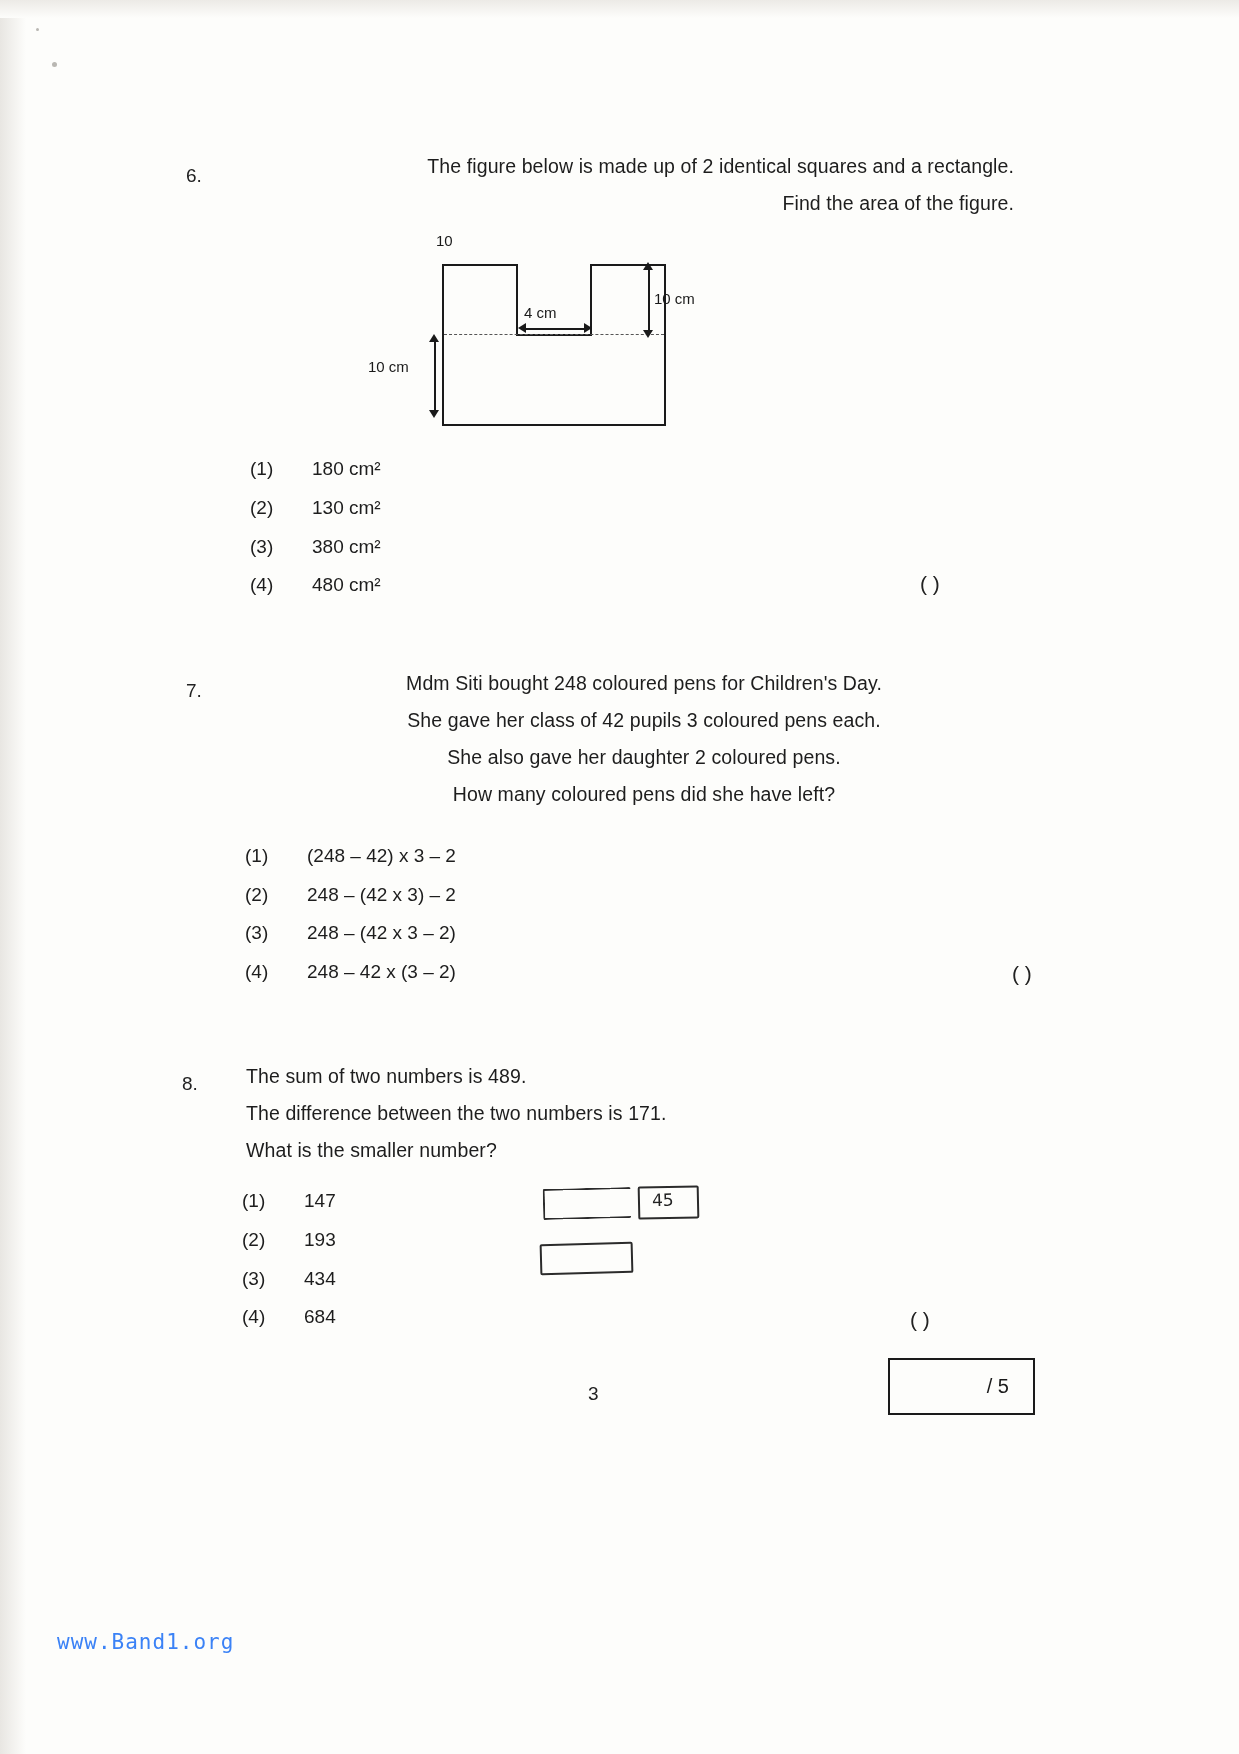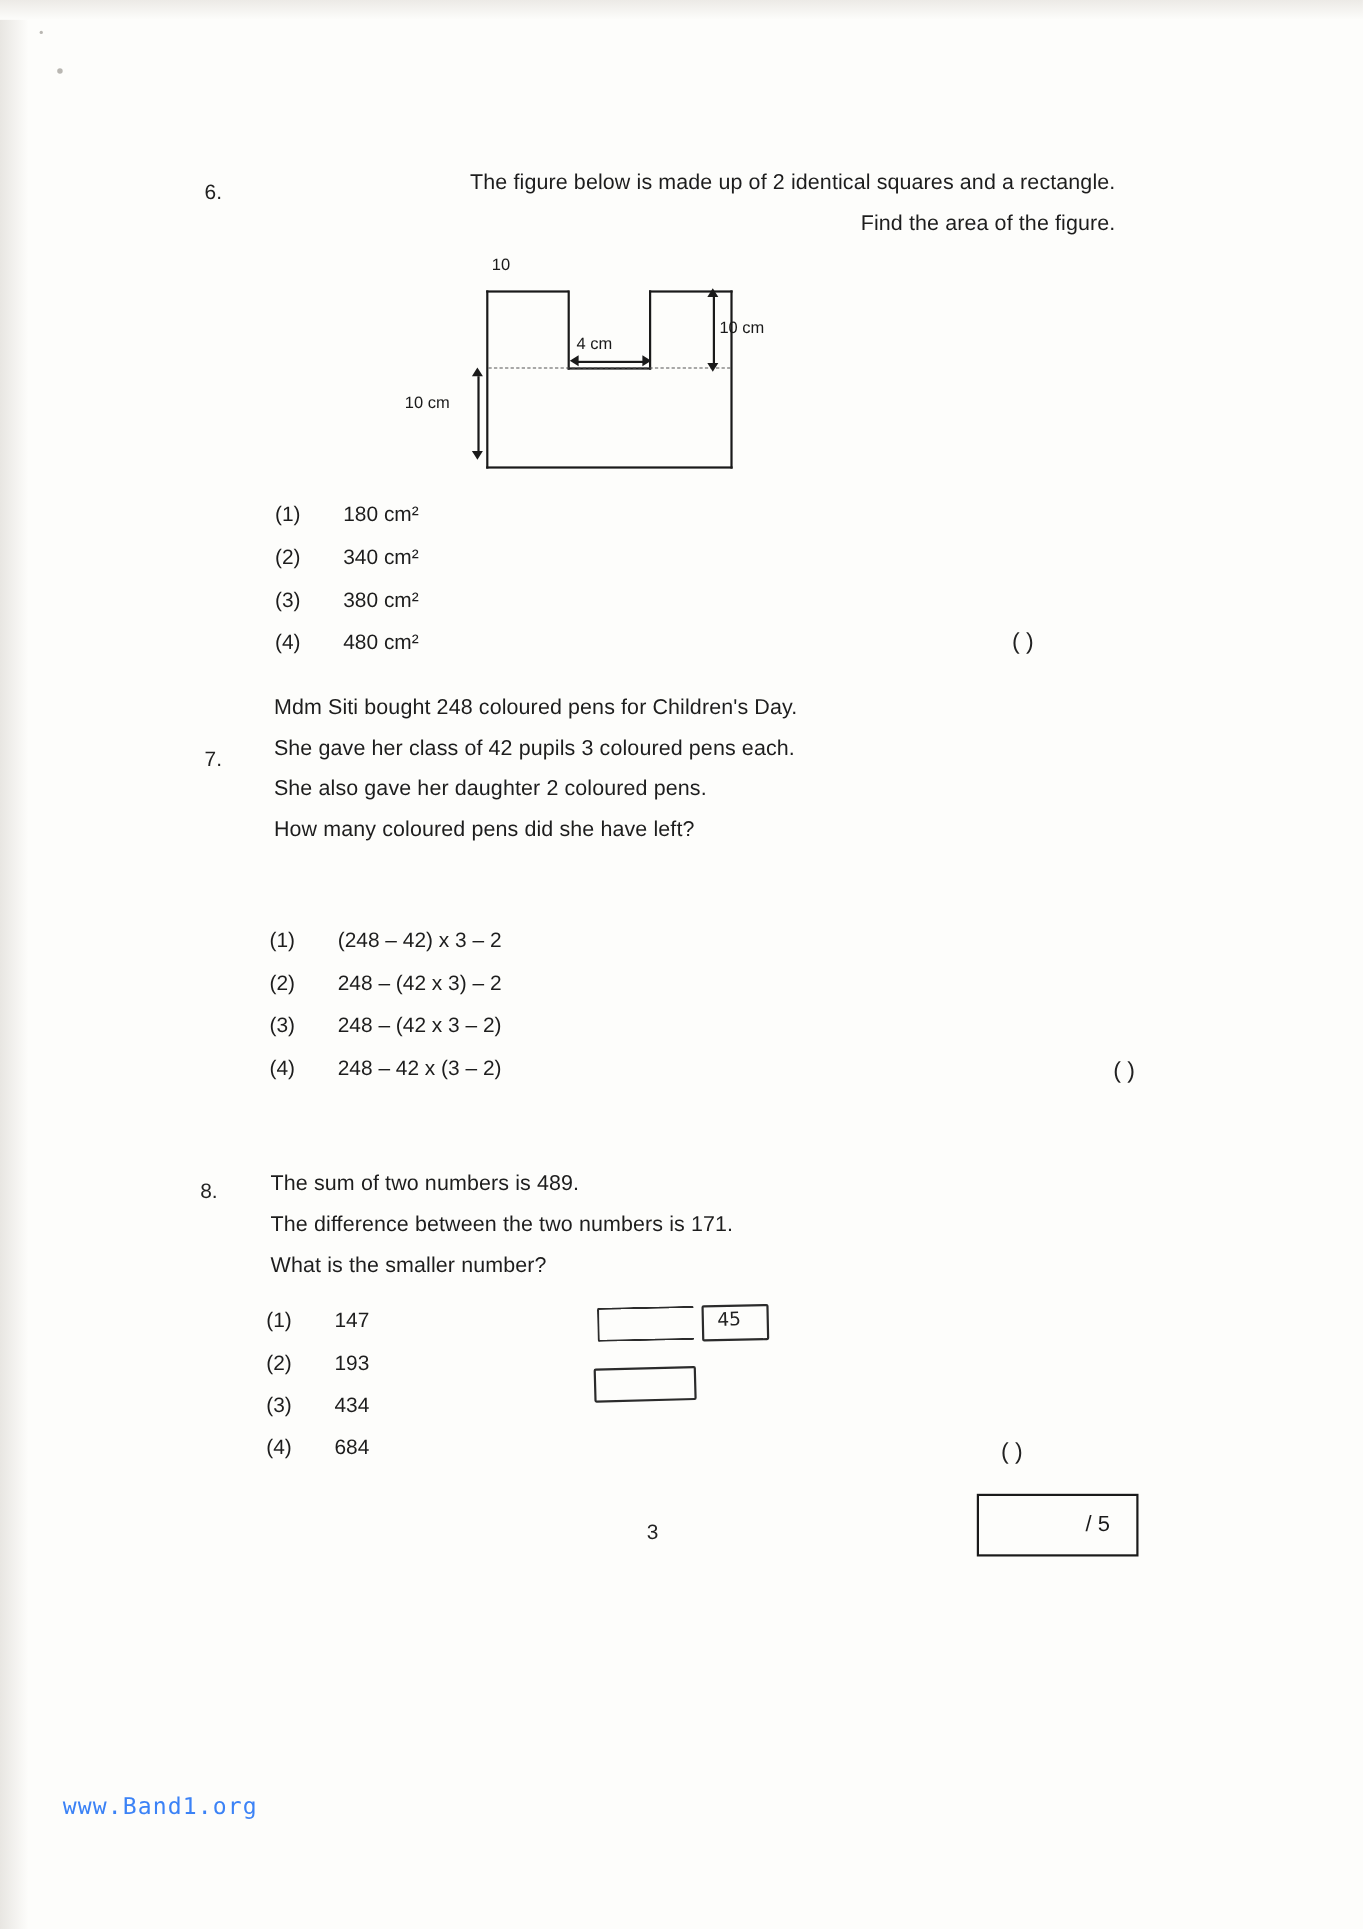--- a/index.html
+++ b/index.html
@@ -171,45 +171,45 @@
       <div class="fig-line" style="left:228px;top:18px;width:1.5px;height:64px;"></div>
       <div class="arrow-v" style="left:223px;top:12px;width:0;height:0;border-left:5px solid transparent;border-right:5px solid transparent;border-bottom:8px solid #1a1a1a;"></div>
       <div class="arrow-v" style="left:223px;top:80px;width:0;height:0;border-left:5px solid transparent;border-right:5px solid transparent;border-top:8px solid #1a1a1a;"></div>
       <div class="fig-label" style="left:234px;top:40px;">10 cm</div>
 
       <div class="fig-line" style="left:14px;top:92px;width:1.5px;height:70px;"></div>
       <div class="arrow-v" style="left:9px;top:84px;width:0;height:0;border-left:5px solid transparent;border-right:5px solid transparent;border-bottom:8px solid #1a1a1a;"></div>
       <div class="arrow-v" style="left:9px;top:160px;width:0;height:0;border-left:5px solid transparent;border-right:5px solid transparent;border-top:8px solid #1a1a1a;"></div>
       <div class="fig-label" style="left:-52px;top:108px;">10 cm</div>
 
-      <div class="fig-label" style="left:27px;top:-18px;">10</div>
+      <div class="fig-label" style="left:16px;top:-18px;">10</div>
     </div>
 
     <div class="opt-row" style="left:250px;top:458px;">
       <span class="opt-label">(1)</span>
       <span class="opt-value">180 cm²</span>
     </div>
     <div class="opt-row" style="left:250px;top:497px;">
       <span class="opt-label">(2)</span>
-      <span class="opt-value">340 cm²</span>
+      <span class="opt-value">130 cm²</span>
     </div>
     <div class="opt-row" style="left:250px;top:536px;">
       <span class="opt-label">(3)</span>
       <span class="opt-value">380 cm²</span>
     </div>
     <div class="opt-row" style="left:250px;top:574px;">
       <span class="opt-label">(4)</span>
       <span class="opt-value">480 cm²</span>
     </div>
     <div class="bracket" style="left:920px;top:572px;letter-spacing:0;">(     )</div>
   </div>
 
   <div class="q-block" style="left:0;top:0;width:1239px;height:400px;">
     <div class="q-num" style="left:186px;top:680px;">7.</div>
-    <div class="q-text" style="left:249px;top:625px;width:790px;">Mdm Siti bought 248 coloured pens for Children's Day.
+    <div class="q-text" style="left:249px;top:665px;width:790px;text-align:center;">Mdm Siti bought 248 coloured pens for Children's Day.
 She gave her class of 42 pupils 3 coloured pens each.
 She also gave her daughter 2 coloured pens.
 How many coloured pens did she have left?</div>
 
     <div class="opt-row" style="left:245px;top:845px;">
       <span class="opt-label">(1)</span>
       <span class="opt-value">(248 – 42) x 3 – 2</span>
     </div>
     <div class="opt-row" style="left:245px;top:884px;">
       <span class="opt-label">(2)</span>

